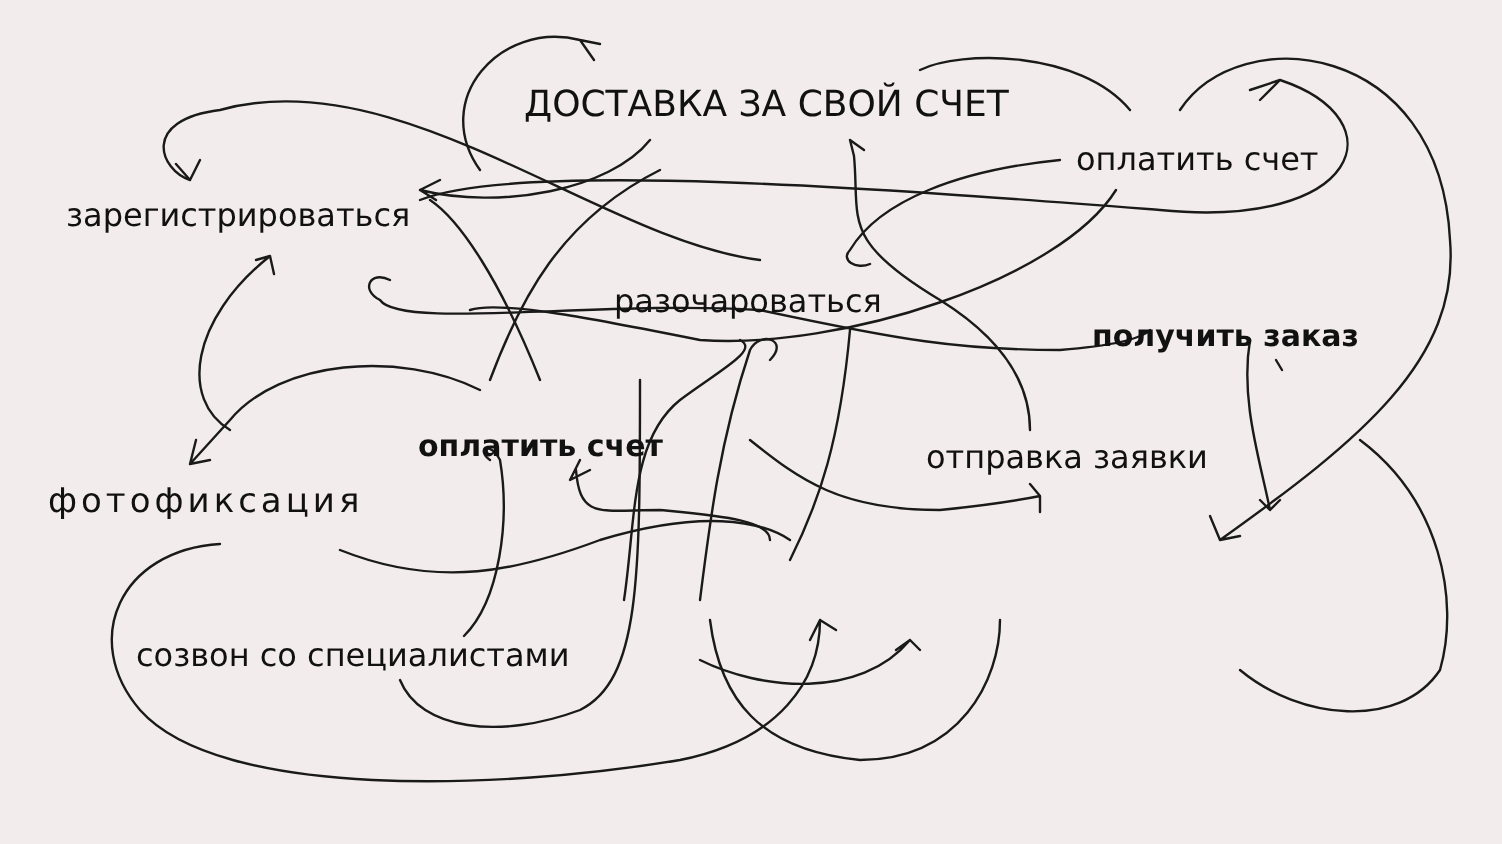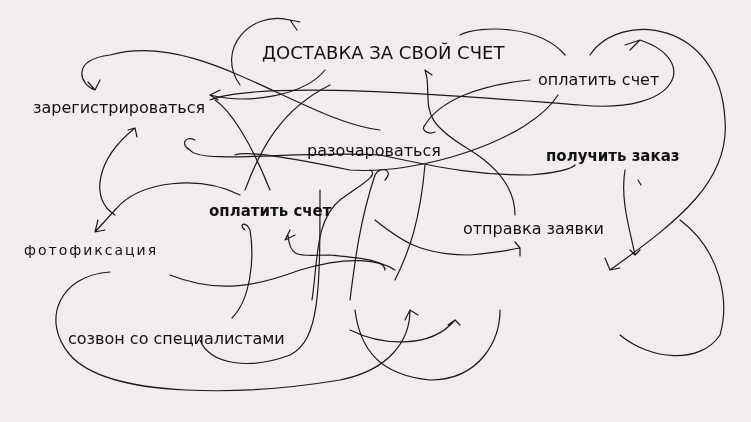--- a/index.html
+++ b/index.html
@@ -8,23 +8,23 @@
     background: #f3eced;
     position: relative;
     font-family: "DejaVu Sans", sans-serif;
     color: #111;
   }
   .canvas { position: absolute; left: 0; top: 0; width: 751px; height: 422px; }
   .lines { position: absolute; left: 0; top: 0; width: 751px; height: 422px; }
   .lines path { fill: none; stroke: #1a1a1a; stroke-width: 1.2; stroke-linecap: round; stroke-linejoin: round; }
   .node { position: absolute; white-space: nowrap; line-height: 1; }
   .n-regular { font-size: 16px; font-weight: normal; }
-  .n-bold { font-size: 15px; font-weight: bold; }
+  .n-bold { font-size: 15px; font-weight: bold; margin-top: 12px; }
   .n-upper { font-size: 18px; font-weight: normal; }
-  .n-wide { font-size: 14px; letter-spacing: 2px; }
+  .n-wide { font-size: 17px; letter-spacing: 2px; }
 </style>
 </head>
 <body>
 
 <div class="canvas">
   <svg class="lines" viewBox="0 0 751 422">
 
     <path d="M240 85 C215 50, 250 10, 290 20 L297 30 M290 20 L300 22"></path>
 
     <path d="M325 70 C305 95, 250 105, 210 95 L220 90 M210 95 L218 100"></path>
@@ -76,14 +76,14 @@
   </svg>
 
   <div class="node n-upper" style="left:262px; top:44px;">ДОСТАВКА ЗА СВОЙ СЧЕТ</div>
   <div class="node n-regular" style="left:538px; top:72px;">оплатить счет</div>
   <div class="node n-regular" style="left:307px; top:143px;">разочароваться</div>
   <div class="node n-regular" style="left:33px; top:100px;">зарегистрироваться</div>
   <div class="node n-bold" style="left:546px; top:149px;">получить заказ</div>
   <div class="node n-bold" style="left:209px; top:204px;">оплатить счет</div>
   <div class="node n-regular" style="left:463px; top:221px;">отправка заявки</div>
   <div class="node n-wide" style="left:24px; top:243px;">фотофиксация</div>
-  <div class="node n-regular" style="left:68px; top:331px;">созвон со специалистами</div>
+  <div class="node n-regular" style="left:68px; top:320px;">созвон со специалистами</div>
 </div>
 
 </body></html>

